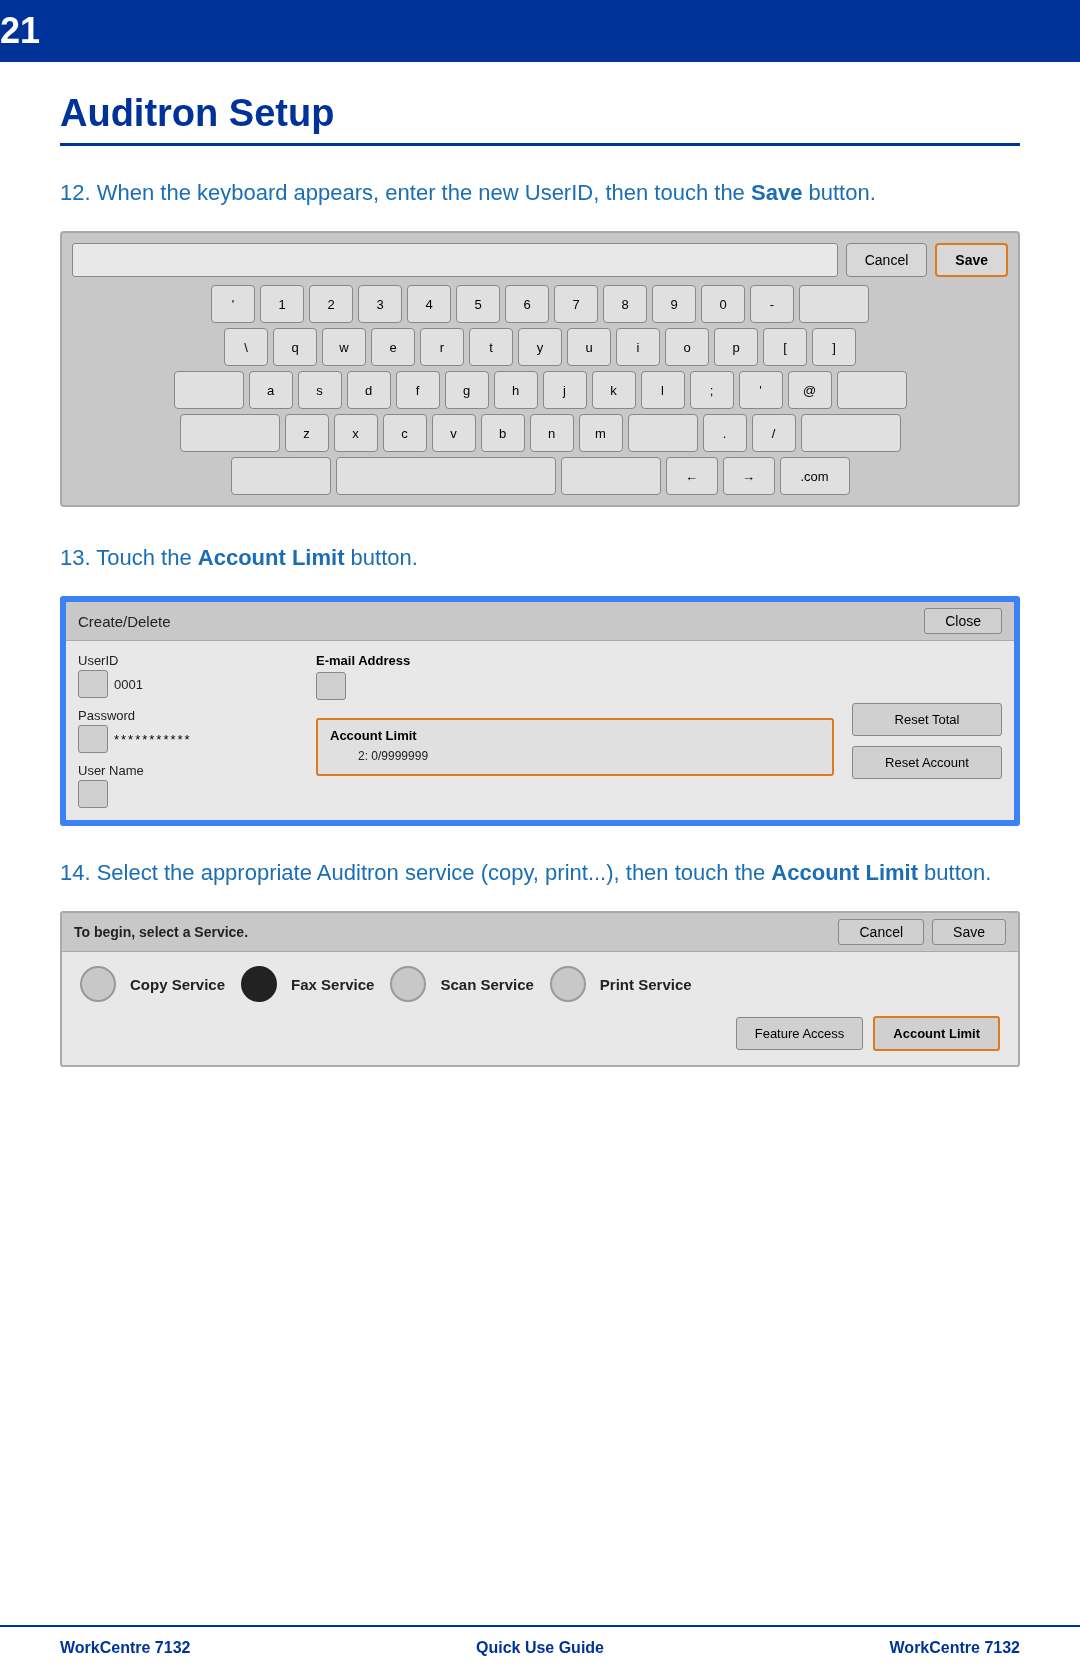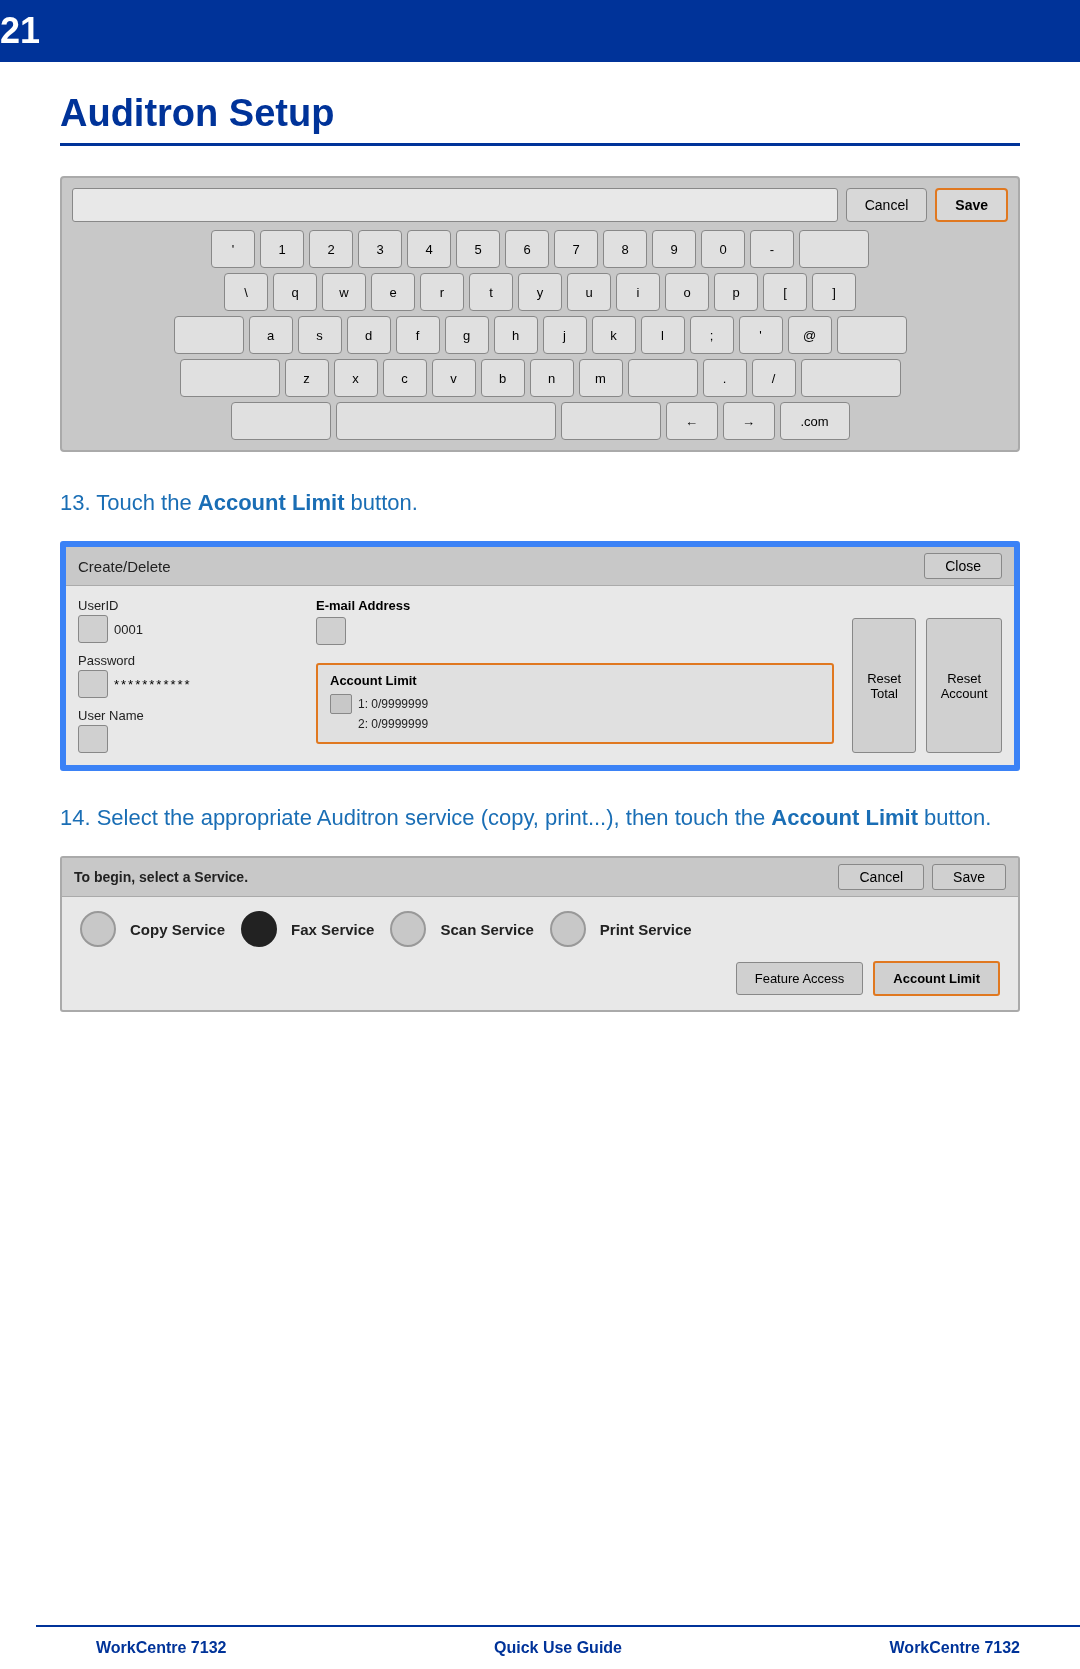--- a/index.html
+++ b/index.html
@@ -235,20 +235,21 @@
       border-radius: 2px;
     }
     .cd-limit-text {
       font-size: 12px;
       color: #222;
     }
 
     .cd-right {
       flex: 0 0 150px;
       display: flex;
+      flex-direction: column;
       justify-content: center;
       gap: 10px;
       padding-top: 20px;
     }
     .cd-right-btn {
       background: #d0d0d0;
       border: 1px solid #888;
       border-radius: 3px;
       padding: 8px 12px;
       font-size: 13px;
@@ -342,21 +343,20 @@
     .page-footer {
       position: absolute;
       bottom: 0;
       left: 0;
       right: 0;
       border-top: 2px solid #003399;
       display: flex;
       justify-content: space-between;
       padding: 12px 60px;
       background: #fff;
-      margin-left: 36px;
     }
     .footer-text {
       color: #003399;
       font-size: 16px;
       font-weight: bold;
     }
     .footer-center {
       color: #003399;
       font-size: 16px;
       font-weight: bold;
@@ -366,20 +366,23 @@
 <body>
 
 <div class="top-bar">
   <span class="top-bar-number">21</span>
 </div>
 
 <div class="page-content">
 
   <div class="page-title">Auditron Setup</div>
 
+  <div class="step-text">
+    <span>12.  When the keyboard appears, enter the new UserID, then touch the </span><b>Save</b><span> button.</span>
+  </div>
 
   <div class="keyboard-panel">
     <div class="keyboard-top-row">
       <div class="kb-text-field"></div>
       <button class="kb-btn">Cancel</button>
       <button class="kb-btn kb-btn-save">Save</button>
     </div>
     <div class="keyboard-rows">
 
       <div class="kb-row">
@@ -497,24 +500,20 @@
       <div class="cd-middle">
 
         <div class="cd-email-row">
           <div class="cd-email-label">E-mail Address</div>
           <div class="cd-email-icon"></div>
         </div>
 
         <div class="cd-account-limit-box">
           <div class="cd-account-limit-label">Account Limit</div>
           <div class="cd-limit-row">
-            <div class="cd-limit-icon"></div>
-            <span class="cd-limit-text">1: 0/9999999</span>
-          </div>
-          <div class="cd-limit-row">
             <span class="cd-limit-text" style="margin-left:28px;">2: 0/9999999</span>
           </div>
         </div>
       </div>
 
       <div class="cd-right">
         <button class="cd-right-btn">Reset Total</button>
         <button class="cd-right-btn">Reset Account</button>
       </div>
     </div>

